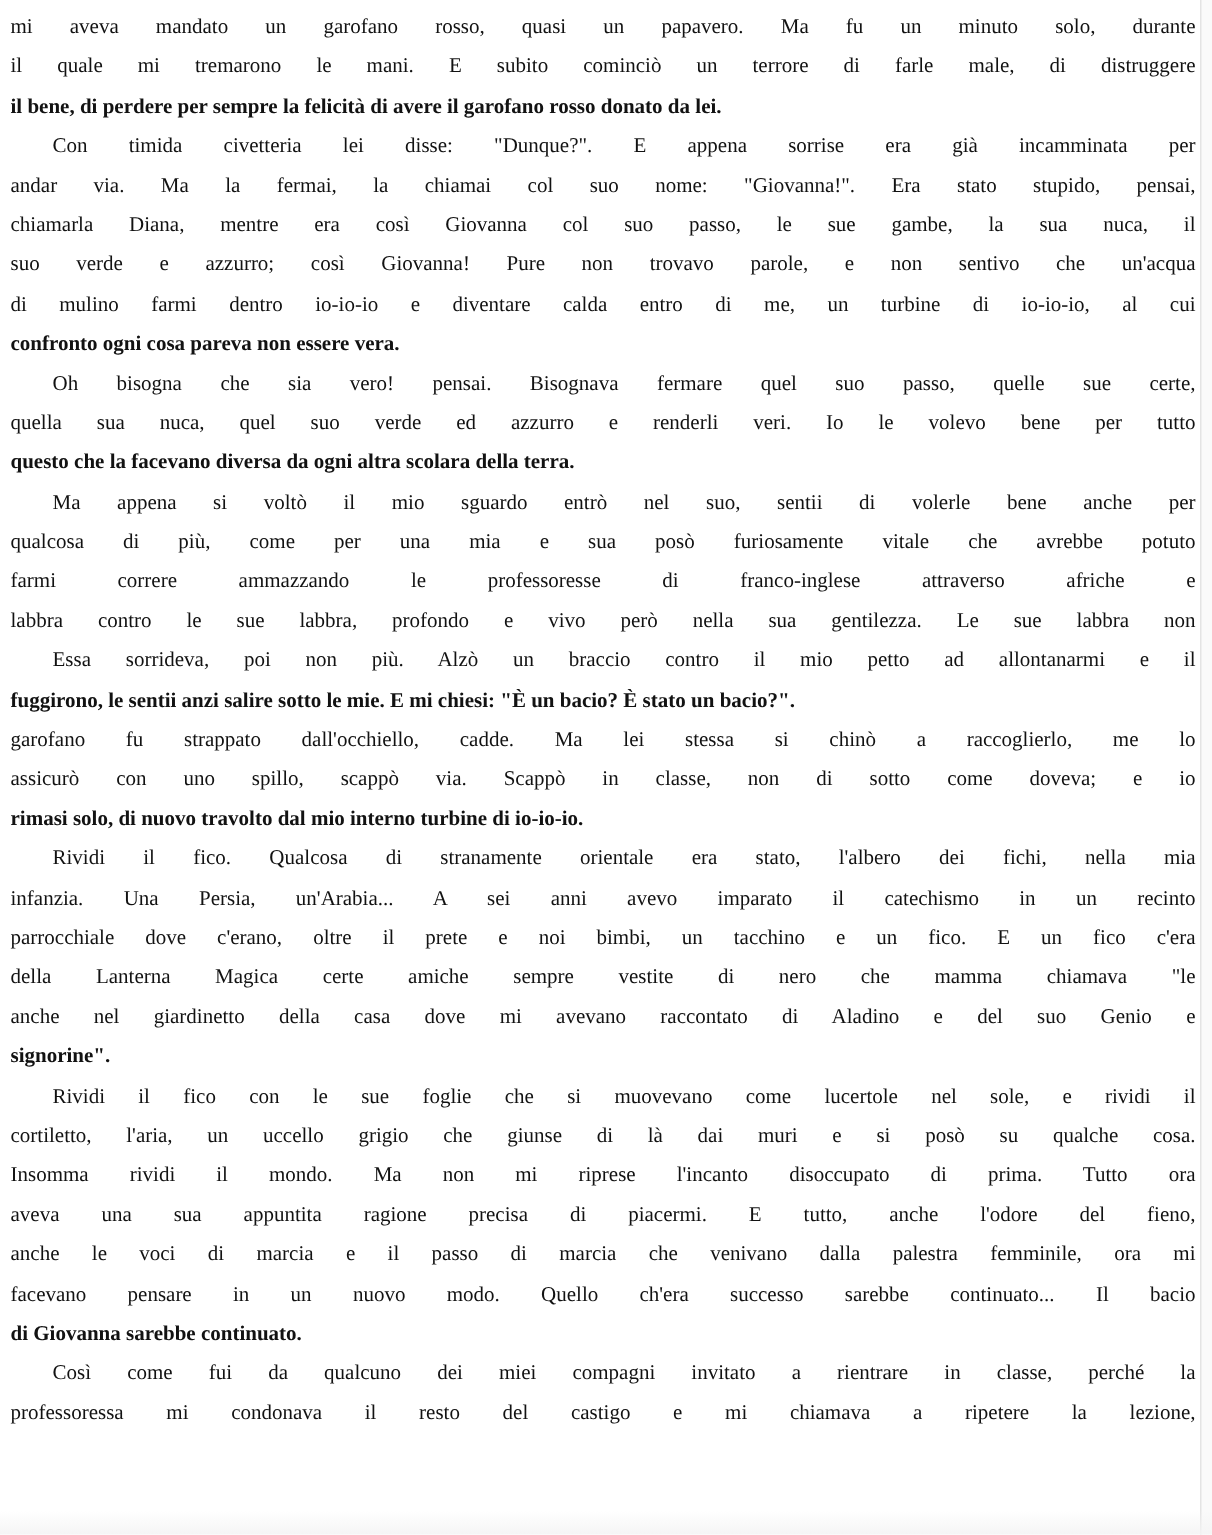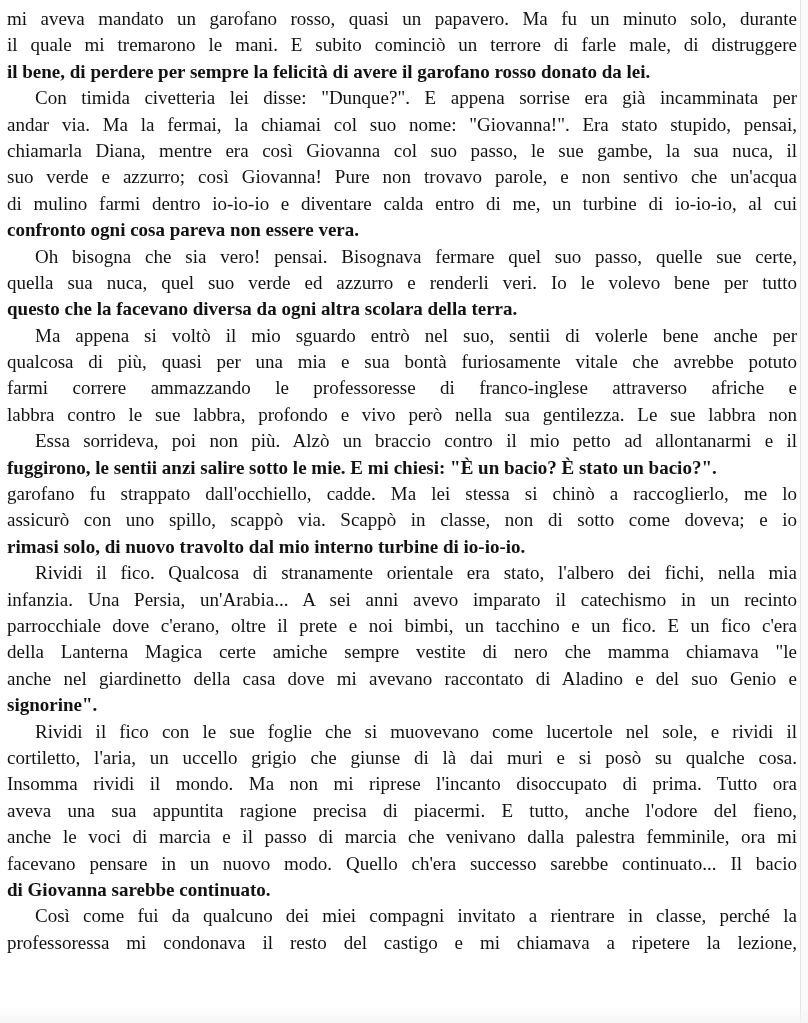--- a/index.html
+++ b/index.html
@@ -17,21 +17,21 @@
     position: absolute;
     inset: 0;
     background: #ffffff;
   }
   .text-block {
     position: absolute;
     left: 7px;
     top: 6px;
     width: 790px;
     font-family: "Liberation Serif", "DejaVu Serif", serif;
-    font-size: 19px;
+    font-size: 14px;
     line-height: 26.4px;
     color: #121212;
     -webkit-font-smoothing: antialiased;
   }
   .line {
     text-align: justify;
     text-align-last: justify;
     white-space: normal;
     height: 26.4px;
     overflow: visible;
@@ -73,21 +73,21 @@
       <div class="line indent">Con timida civetteria lei disse: "Dunque?". E appena sorrise era già incamminata per</div>
       <div class="line">andar via. Ma la fermai, la chiamai col suo nome: "Giovanna!". Era stato stupido, pensai,</div>
       <div class="line">chiamarla Diana, mentre era così Giovanna col suo passo, le sue gambe, la sua nuca, il</div>
       <div class="line">suo verde e azzurro; così Giovanna! Pure non trovavo parole, e non sentivo che un'acqua</div>
       <div class="line">di mulino farmi dentro io-io-io e diventare calda entro di me, un turbine di io-io-io, al cui</div>
       <div class="line para-end">confronto ogni cosa pareva non essere vera.</div>
       <div class="line indent">Oh bisogna che sia vero! pensai. Bisognava fermare quel suo passo, quelle sue certe,</div>
       <div class="line">quella sua nuca, quel suo verde ed azzurro e renderli veri. Io le volevo bene per tutto</div>
       <div class="line para-end">questo che la facevano diversa da ogni altra scolara della terra.</div>
       <div class="line indent">Ma appena si voltò il mio sguardo entrò nel suo, sentii di volerle bene anche per</div>
-      <div class="line">qualcosa di più, quasi per una mia e sua bontà furiosamente vitale che avrebbe potuto</div>
+      <div class="line">qualcosa di più, come per una mia e sua posò furiosamente vitale che avrebbe potuto</div>
       <div class="line">farmi correre ammazzando le professoresse di franco-inglese attraverso afriche e</div>
       <div class="line">labbra contro le sue labbra, profondo e vivo però nella sua gentilezza. Le sue labbra non</div>
       <div class="line indent">Essa sorrideva, poi non più. Alzò un braccio contro il mio petto ad allontanarmi e il</div>
       <div class="line para-end">fuggirono, le sentii anzi salire sotto le mie. E mi chiesi: "È un bacio? È stato un bacio?".</div>
       <div class="line">garofano fu strappato dall'occhiello, cadde. Ma lei stessa si chinò a raccoglierlo, me lo</div>
       <div class="line">assicurò con uno spillo, scappò via. Scappò in classe, non di sotto come doveva; e io</div>
       <div class="line para-end">rimasi solo, di nuovo travolto dal mio interno turbine di io-io-io.</div>
       <div class="line indent">Rividi il fico. Qualcosa di stranamente orientale era stato, l'albero dei fichi, nella mia</div>
       <div class="line">infanzia. Una Persia, un'Arabia... A sei anni avevo imparato il catechismo in un recinto</div>
       <div class="line">parrocchiale dove c'erano, oltre il prete e noi bimbi, un tacchino e un fico. E un fico c'era</div>

